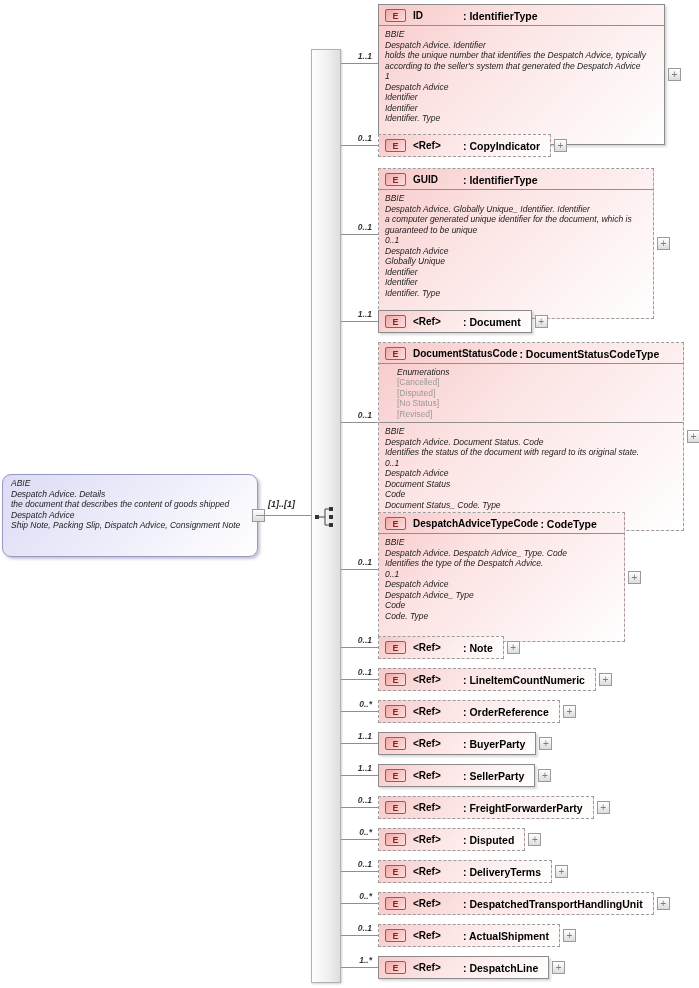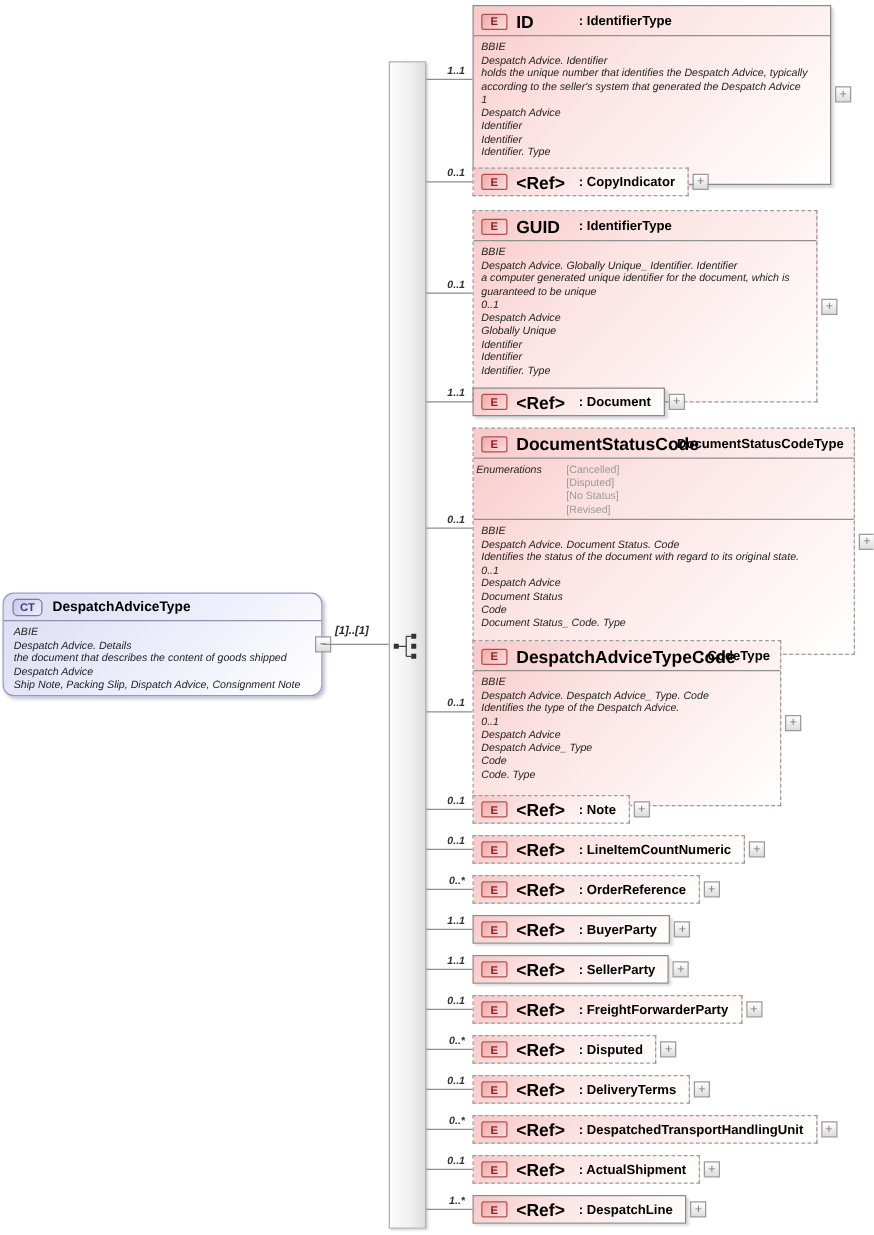--- a/index.html
+++ b/index.html
@@ -59,24 +59,24 @@
   .elem.small { height:23px; display:flex; align-items:center; padding:0 10px 0 6px; white-space:nowrap; }
   .elem-title { display:flex; align-items:center; padding:4px 8px 3px 6px; white-space:nowrap; }
   .elem.big .elem-title { border-bottom:1px solid #909090; }
   .e-badge {
     display:inline-flex; align-items:center; justify-content:center;
     width:21px; height:13px; margin-right:7px; flex:0 0 auto;
     border:1px solid #b44d4d; border-radius:2px;
     background:linear-gradient(135deg,#f2a9a9,#fbdede);
     font-size:9px; font-weight:bold; color:#8f1f1f;
   }
-  .ename { display:inline-block; min-width:48px; font-size:14px; font-weight:bold; color:#000; }
+  .ename { display:inline-block; min-width:48px; font-size:10px; font-weight:bold; color:#000; }
   .etype { font-size:10.5px; font-weight:bold; color:#000; margin-left:2px; }
   .anno { padding:3px 6px 20px 6px; font-size:8.5px; line-height:10.5px; font-style:italic; color:#1c1c1c; white-space:pre-line; }
-  .enum-row { display:flex; padding:3px 2px; border-bottom:1px solid #909090; }
+  .enum-row { display:flex; padding:3px 18px; border-bottom:1px solid #909090;flex-direction:column; }
   .enum-label { width:72px; flex:0 0 auto; font-size:8.5px; font-style:italic; color:#1c1c1c; }
   .enum-values { font-size:8.5px; line-height:10.5px; color:#9a9a9a; white-space:pre-line; }
   .plus {
     flex:0 0 auto; width:13px; height:13px; margin-left:3px;
     border:1px solid #9a9a9a; background:linear-gradient(#ffffff,#dcdcdc);
     font-size:10px; line-height:11px; text-align:center; color:#7c7c7c; cursor:pointer;
   }
 
   
   .w-id  { width:287px; } .w-guid { width:276px; } .w-dsc { width:306px; } .w-datc { width:247px; }
@@ -96,24 +96,20 @@
   .c5{top:557px;} .c6{top:635px;} .c7{top:667px;} .c8{top:699px;} .c9{top:731px;}
   .c10{top:763px;} .c11{top:795px;} .c12{top:827px;} .c13{top:859px;} .c14{top:891px;}
   .c15{top:923px;} .c16{top:955px;}
 </style>
 </head>
 <body>
 
 <div class="canvas">
 
   <div class="ct-box">
-    <div class="ct-title">
-      <span class="ct-badge">CT</span>
-      <span class="ct-name">DespatchAdviceType</span>
-    </div>
     <div class="ct-anno">ABIE
 Despatch Advice. Details
 the document that describes the content of goods shipped
 Despatch Advice
 Ship Note, Packing Slip, Dispatch Advice, Consignment Note</div>
   </div>
 
   <span class="toggle">−</span>
   <div class="stub-line"></div>
   <div class="conn-label">[1]..[1]</div>

